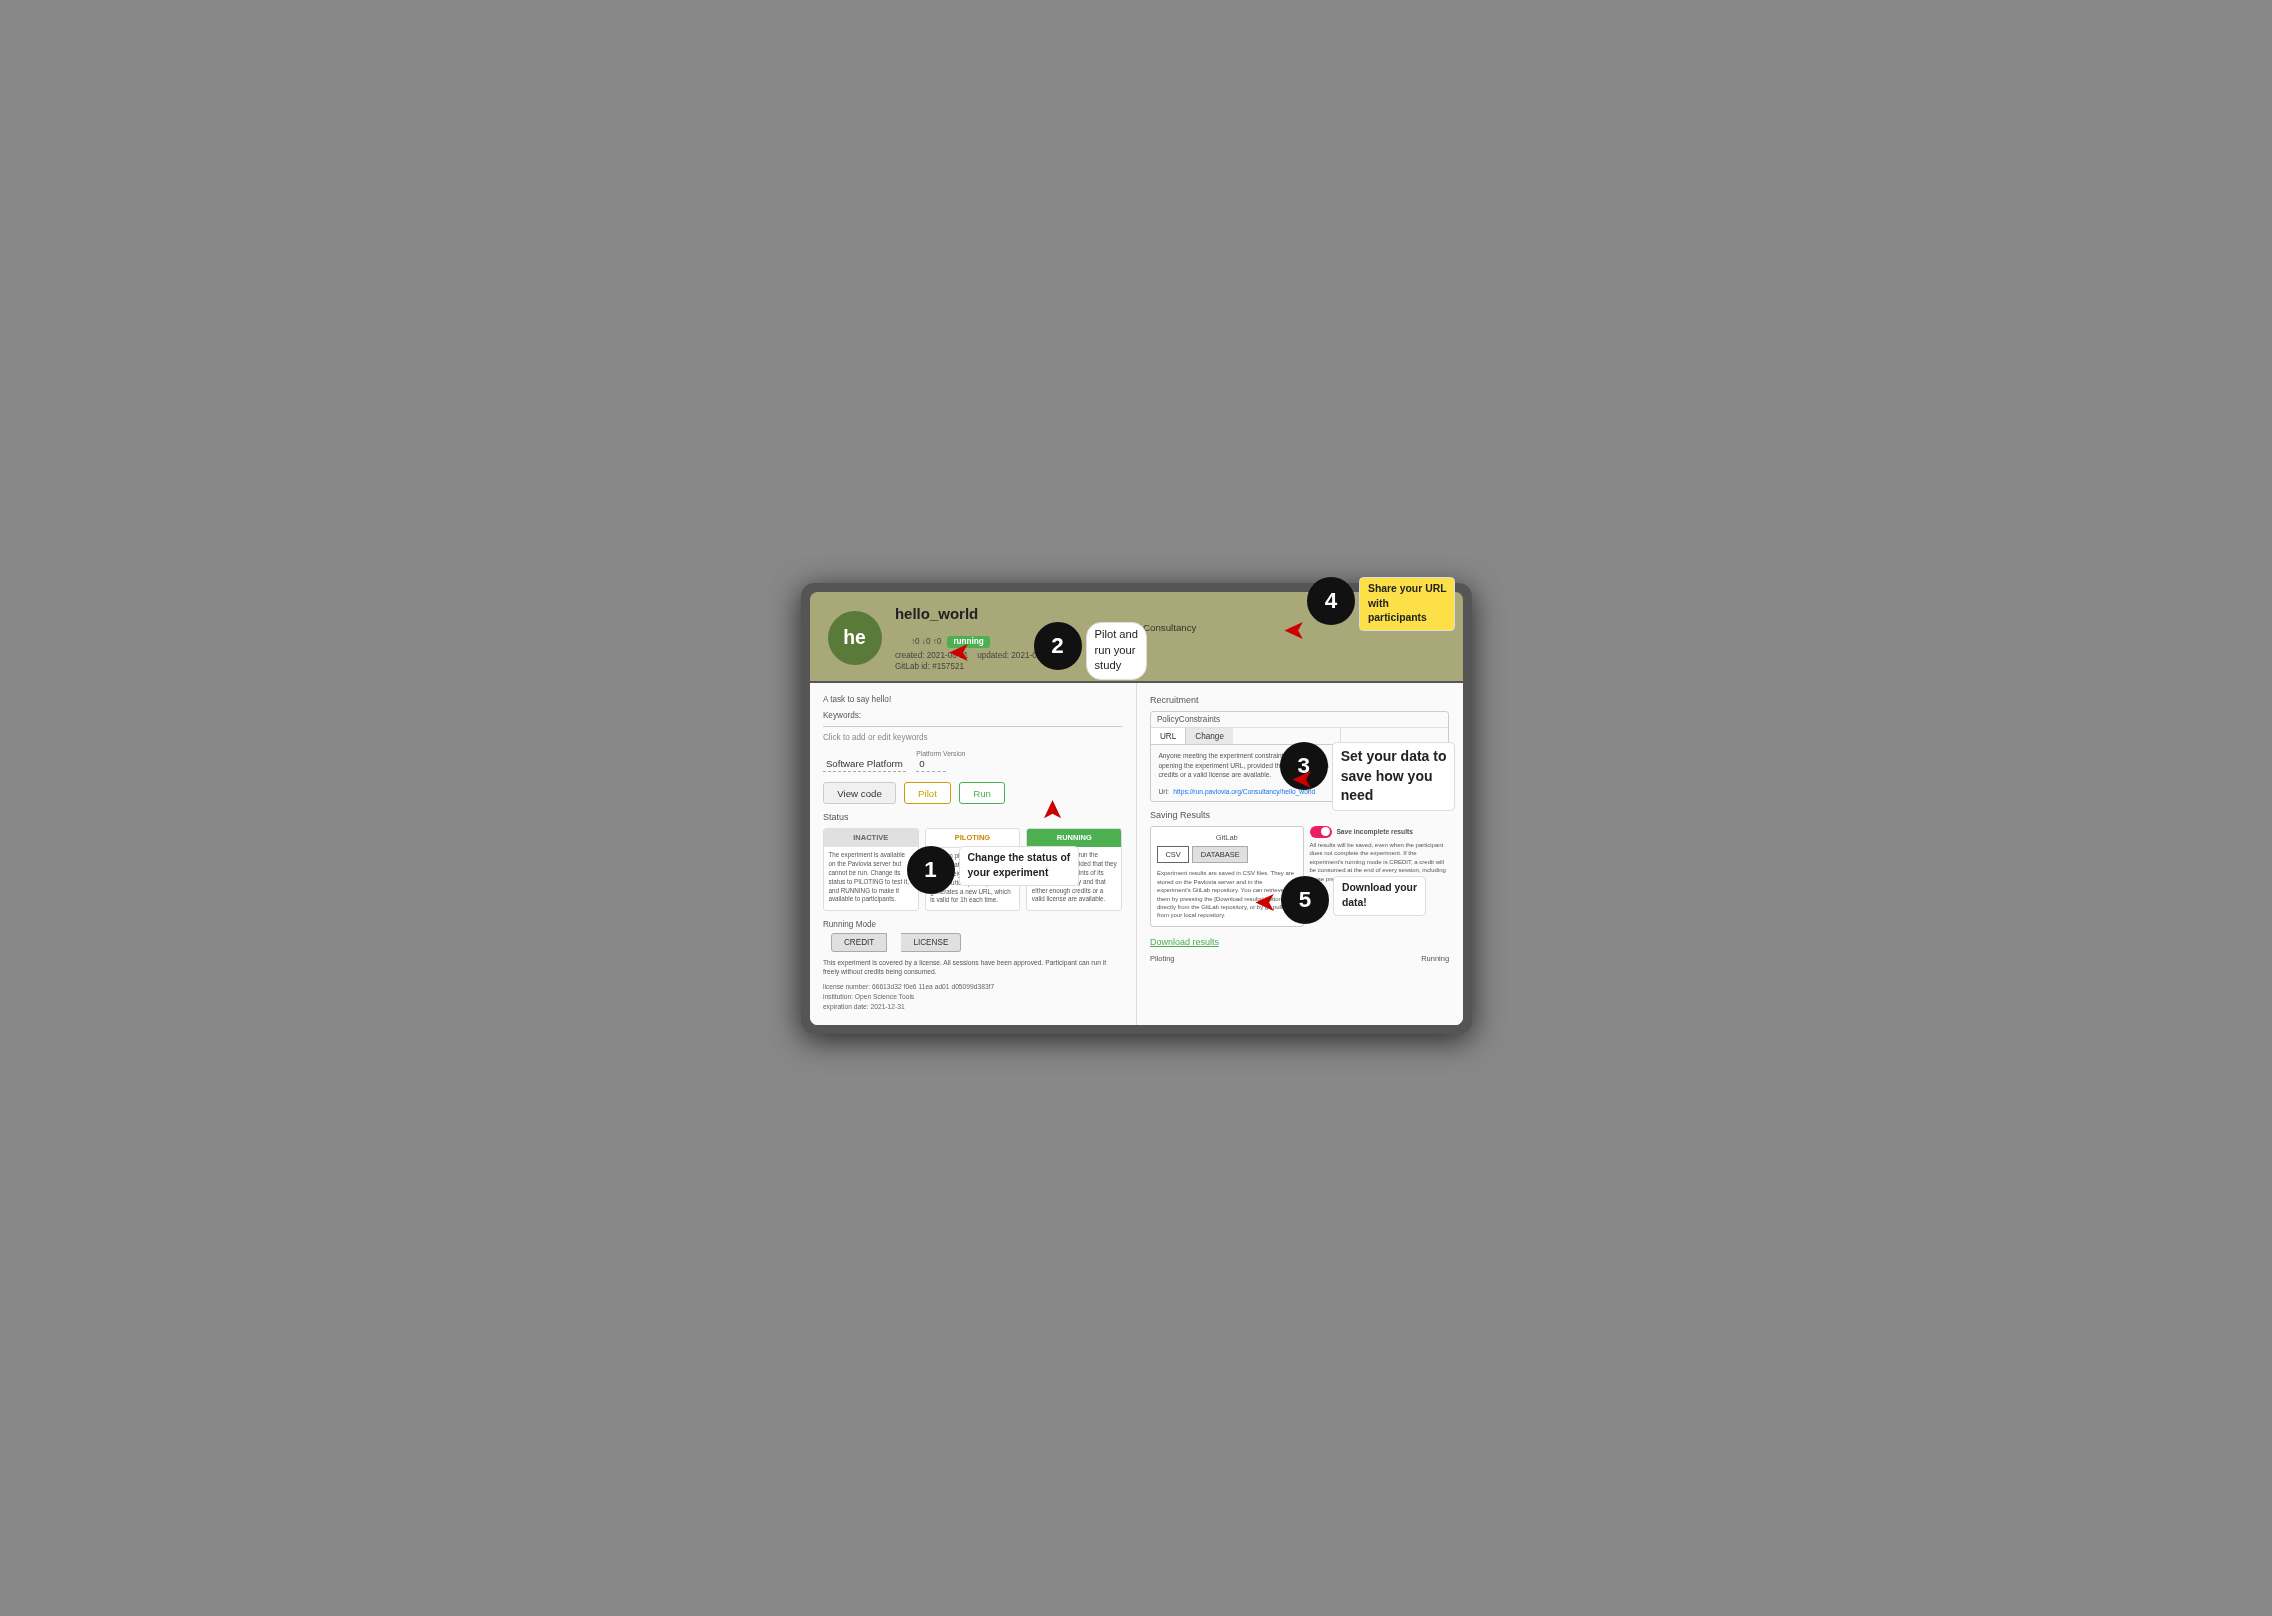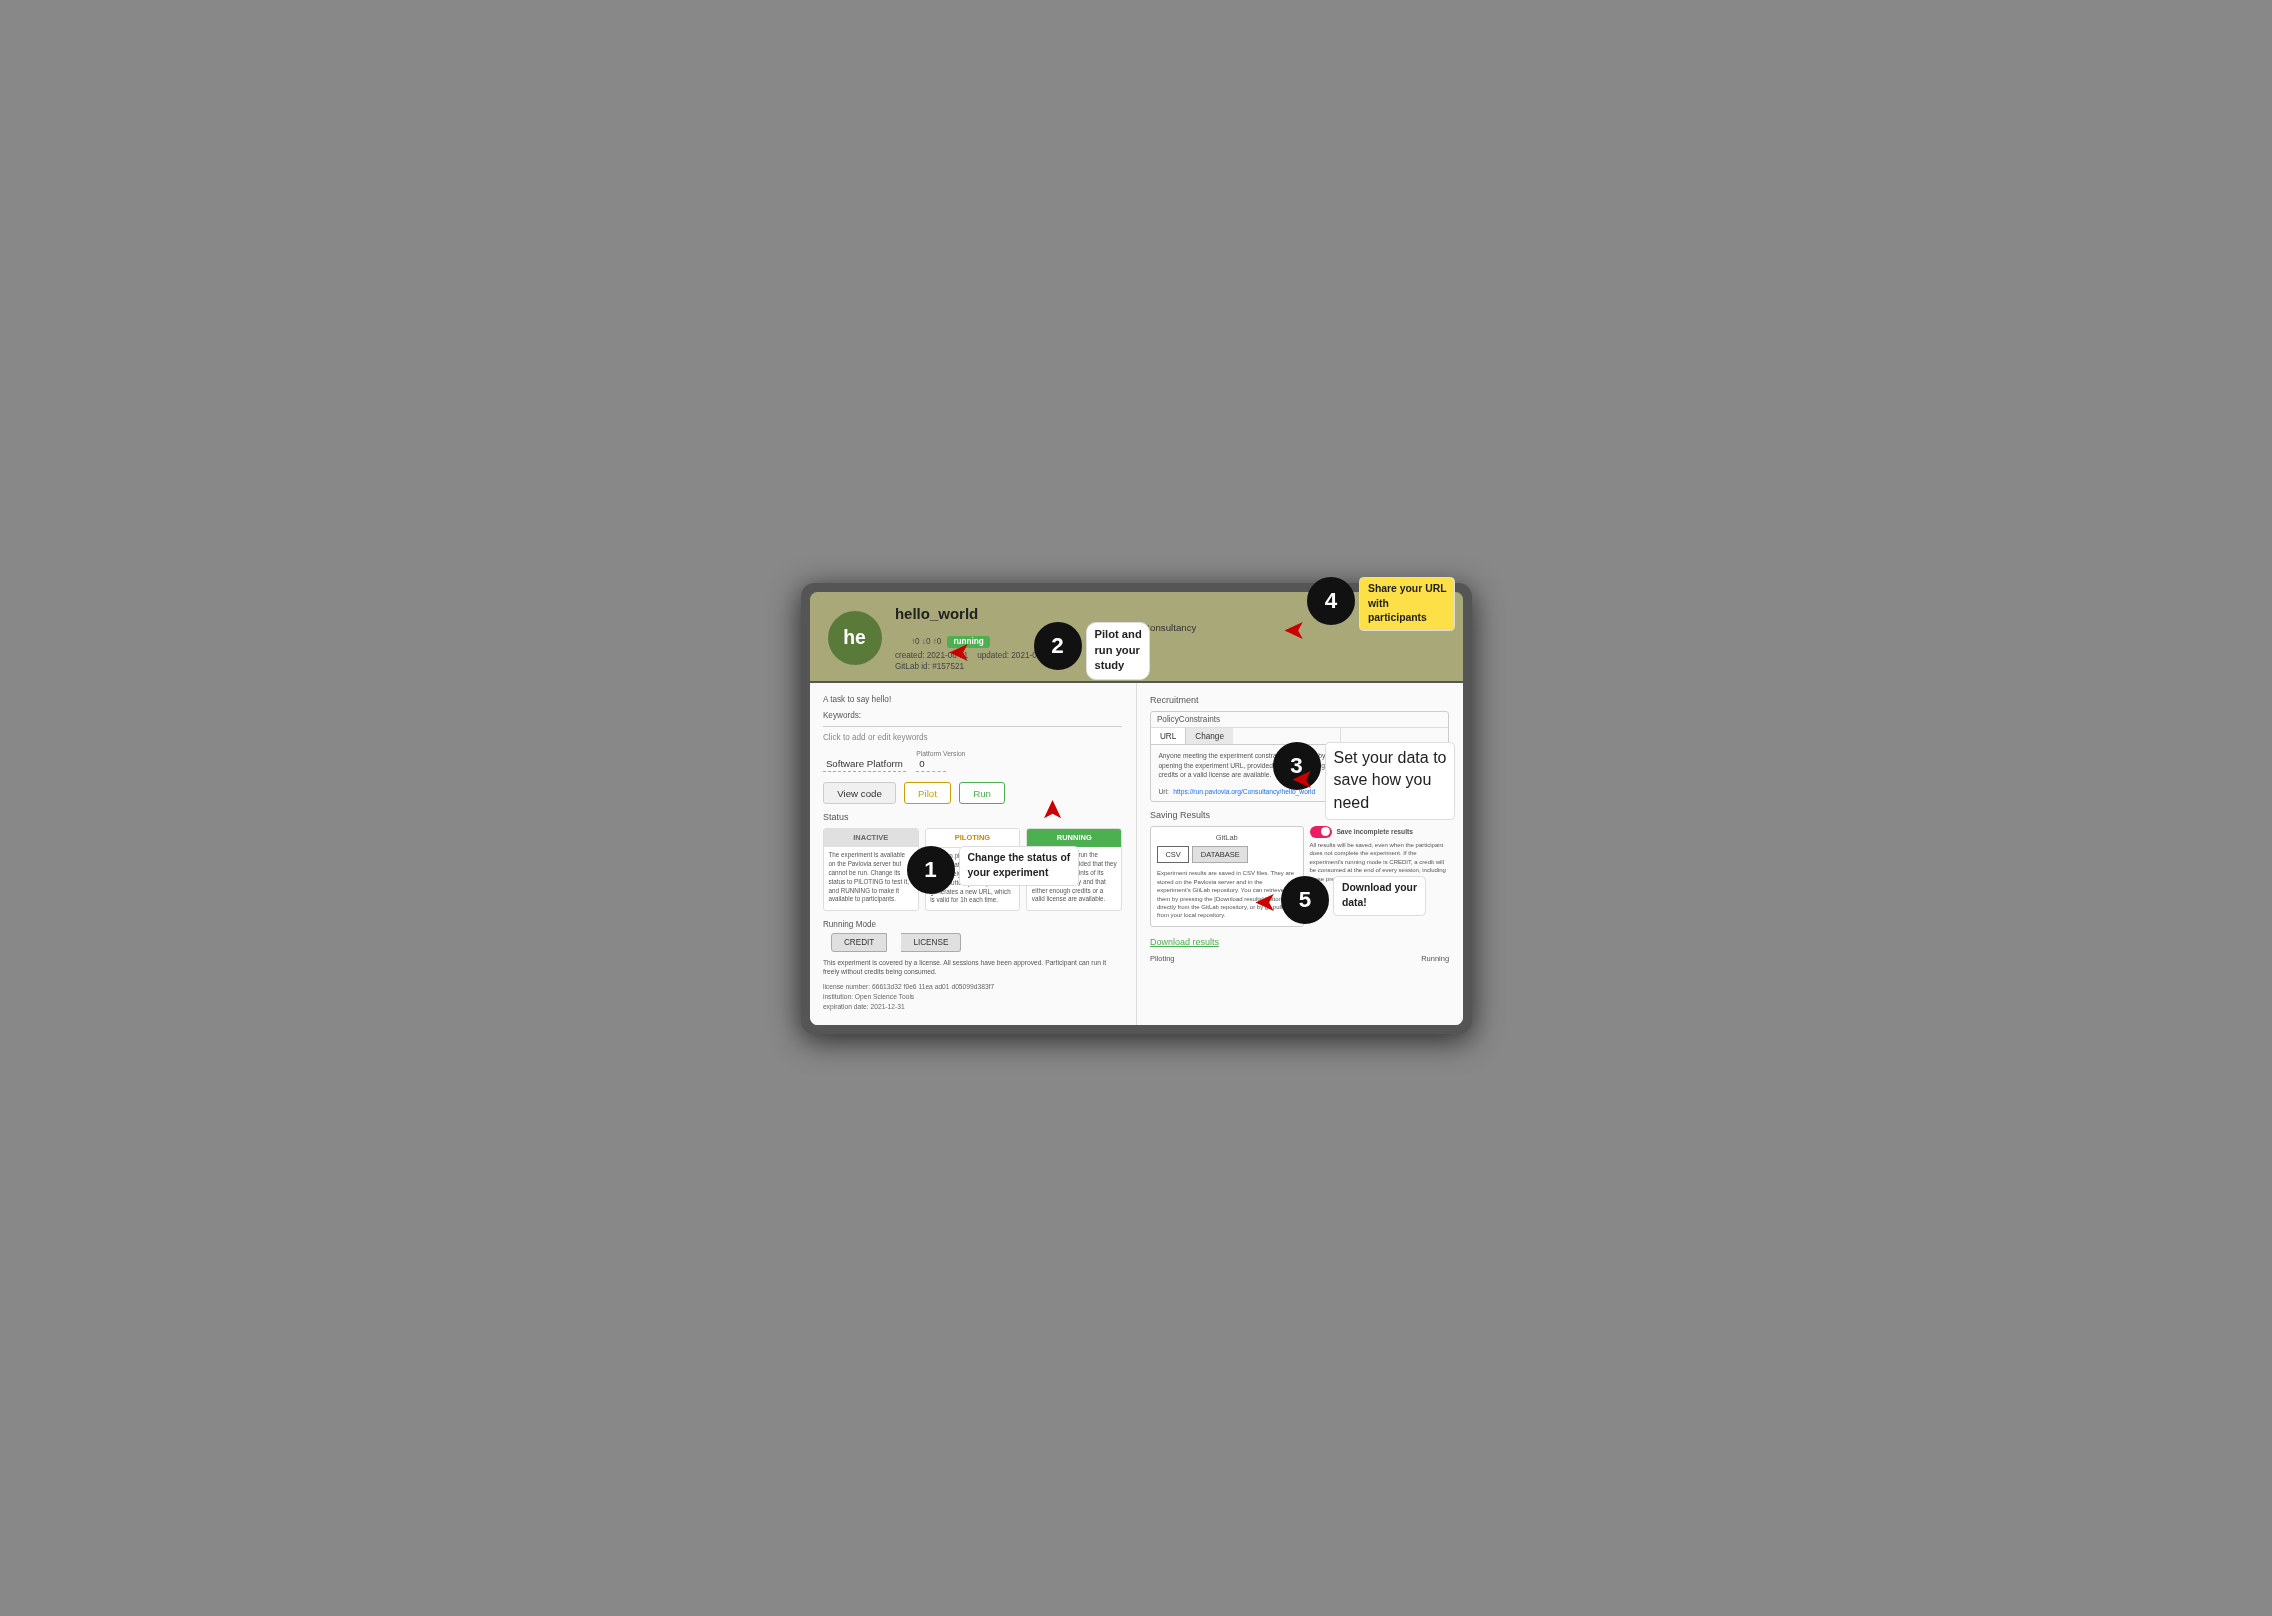--- a/index.html
+++ b/index.html
@@ -369,21 +369,21 @@
           <span class="sessions-label">Running</span>
         </div>
       </div>
     </div>
   </div>
 
   <div style="position:relative; height:0; overflow:visible;">
 
     <div style="position:absolute; top:-403px; left:224px; z-index:20; display:flex; align-items:flex-start; gap:4.5px;">
       <div style="width:48px;height:48px;border-radius:50%;background:#111;color:#fff;display:flex;align-items:center;justify-content:center;font-size:22.4px;font-weight:bold;border:3px solid #111;flex-shrink:0;">2</div>
-      <div style="background:#fff;border:1.5px solid #ddd;border-radius:10px;padding:4.5px 7.5px;font-size:11.2px;font-weight:bold;color:#222;line-height:1.4;white-space:pre-line;">Pilot and
+      <div style="background:#fff;border:1.5px solid #ddd;border-radius:15px;padding:4.5px 7.5px;font-size:11.2px;font-weight:normal;color:#222;line-height:1.4;white-space:pre-line;">Pilot and
 run your
 study</div>
     </div>
 
     <div style="position:absolute; top:-388px; left:138px; z-index:20; font-size:27px; color:#cc0000; transform:rotate(180deg);">➤</div>
 
     <div style="position:absolute; top:-179px; left:97px; z-index:20; display:flex; align-items:flex-start; gap:4.5px;">
       <div style="width:48px;height:48px;border-radius:50%;background:#111;color:#fff;display:flex;align-items:center;justify-content:center;font-size:22.4px;font-weight:bold;border:3px solid #111;flex-shrink:0;">1</div>
       <div style="background:#fff;border:1.5px solid #ddd;border-radius:4.5px;padding:4.5px 7.5px;font-size:10.4px;font-weight:bold;color:#222;line-height:1.4;white-space:pre-line;">Change the status of
 your experiment</div>
@@ -395,21 +395,21 @@
       <div style="width:48px;height:48px;border-radius:50%;background:#111;color:#fff;display:flex;align-items:center;justify-content:center;font-size:22.4px;font-weight:bold;border:3px solid #111;flex-shrink:0;">4</div>
       <div style="background:#fde047;border:1.5px solid #ddd;border-radius:4.5px;padding:4.5px 7.5px;font-size:10.4px;font-weight:bold;color:#222;line-height:1.4;white-space:pre-line;">Share your URL
 with
 participants</div>
     </div>
 
     <div style="position:absolute; top:-410px; right:157px; z-index:20; font-size:27px; color:#cc0000; transform:rotate(180deg);">➤</div>
 
     <div style="position:absolute; top:-283px; right:7.5px; z-index:20; display:flex; align-items:flex-start; gap:4.5px;">
       <div style="width:48px;height:48px;border-radius:50%;background:#111;color:#fff;display:flex;align-items:center;justify-content:center;font-size:22.4px;font-weight:bold;border:3px solid #111;flex-shrink:0;">3</div>
-      <div style="background:#fff;border:1.5px solid #ddd;border-radius:4.5px;padding:4.5px 7.5px;font-size:16px;font-weight:normal;color:#222;line-height:1.4;white-space:pre-line;">Set your data to
+      <div style="background:#fff;border:1.5px solid #ddd;border-radius:4.5px;padding:4.5px 7.5px;font-size:14px;font-weight:bold;color:#222;line-height:1.4;white-space:pre-line;">Set your data to
 save how you
 need</div>
     </div>
 
     <div style="position:absolute; top:-261px; right:149px; z-index:20; font-size:27px; color:#cc0000; transform:rotate(180deg);">➤</div>
 
     <div style="position:absolute; top:-149px; right:37px; z-index:20; display:flex; align-items:flex-start; gap:4.5px;">
       <div style="width:48px;height:48px;border-radius:50%;background:#111;color:#fff;display:flex;align-items:center;justify-content:center;font-size:22.4px;font-weight:bold;border:3px solid #111;flex-shrink:0;">5</div>
       <div style="background:#fff;border:1.5px solid #ddd;border-radius:4.5px;padding:4.5px 7.5px;font-size:10.4px;font-weight:bold;color:#222;line-height:1.4;white-space:pre-line;">Download your
 data!</div>

